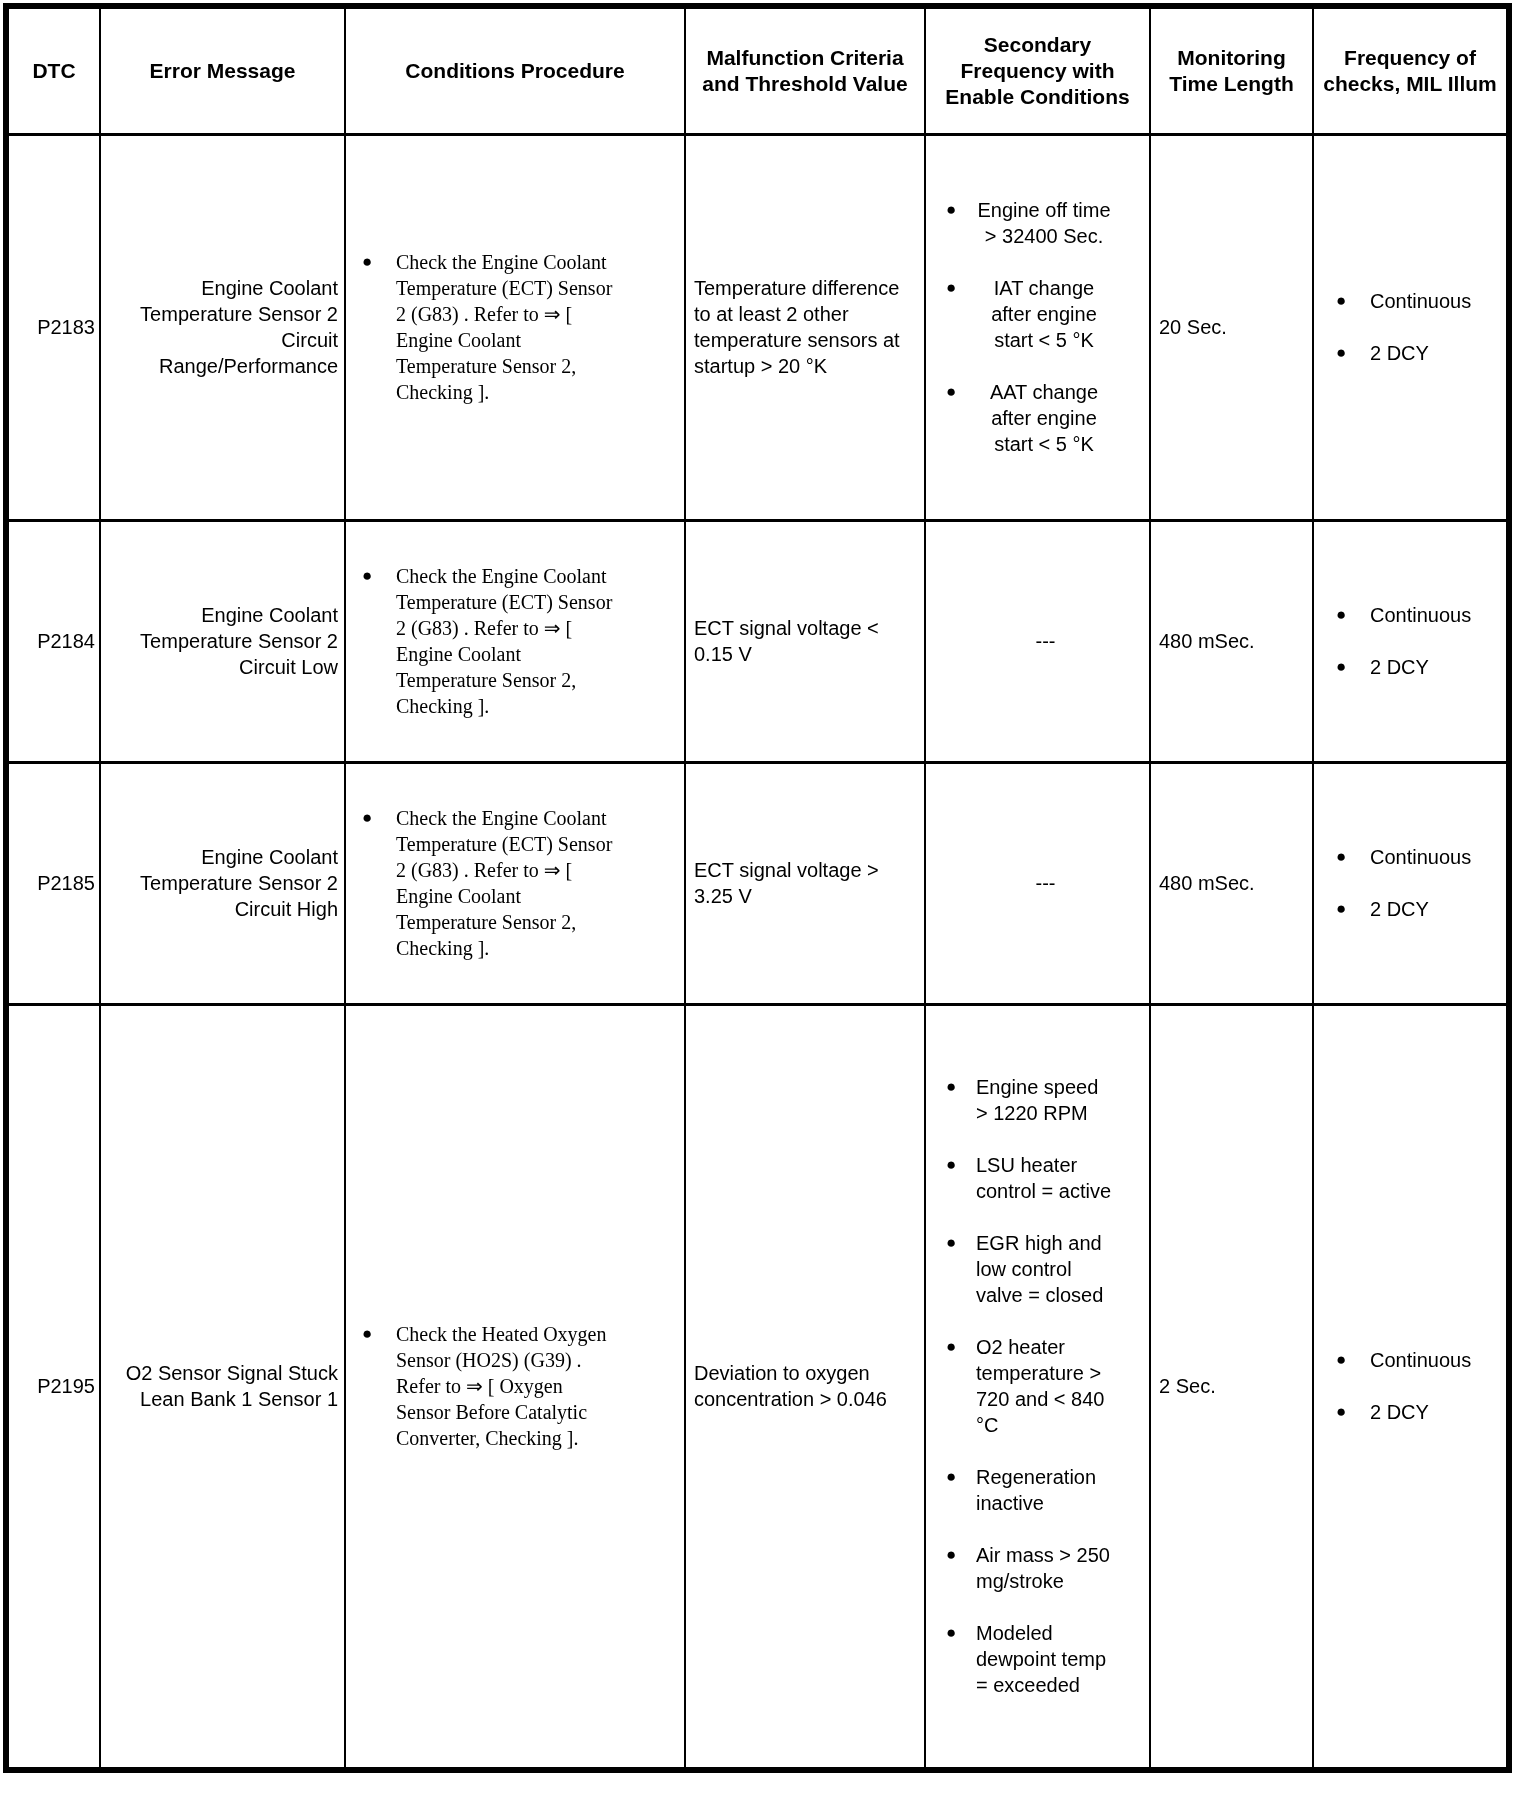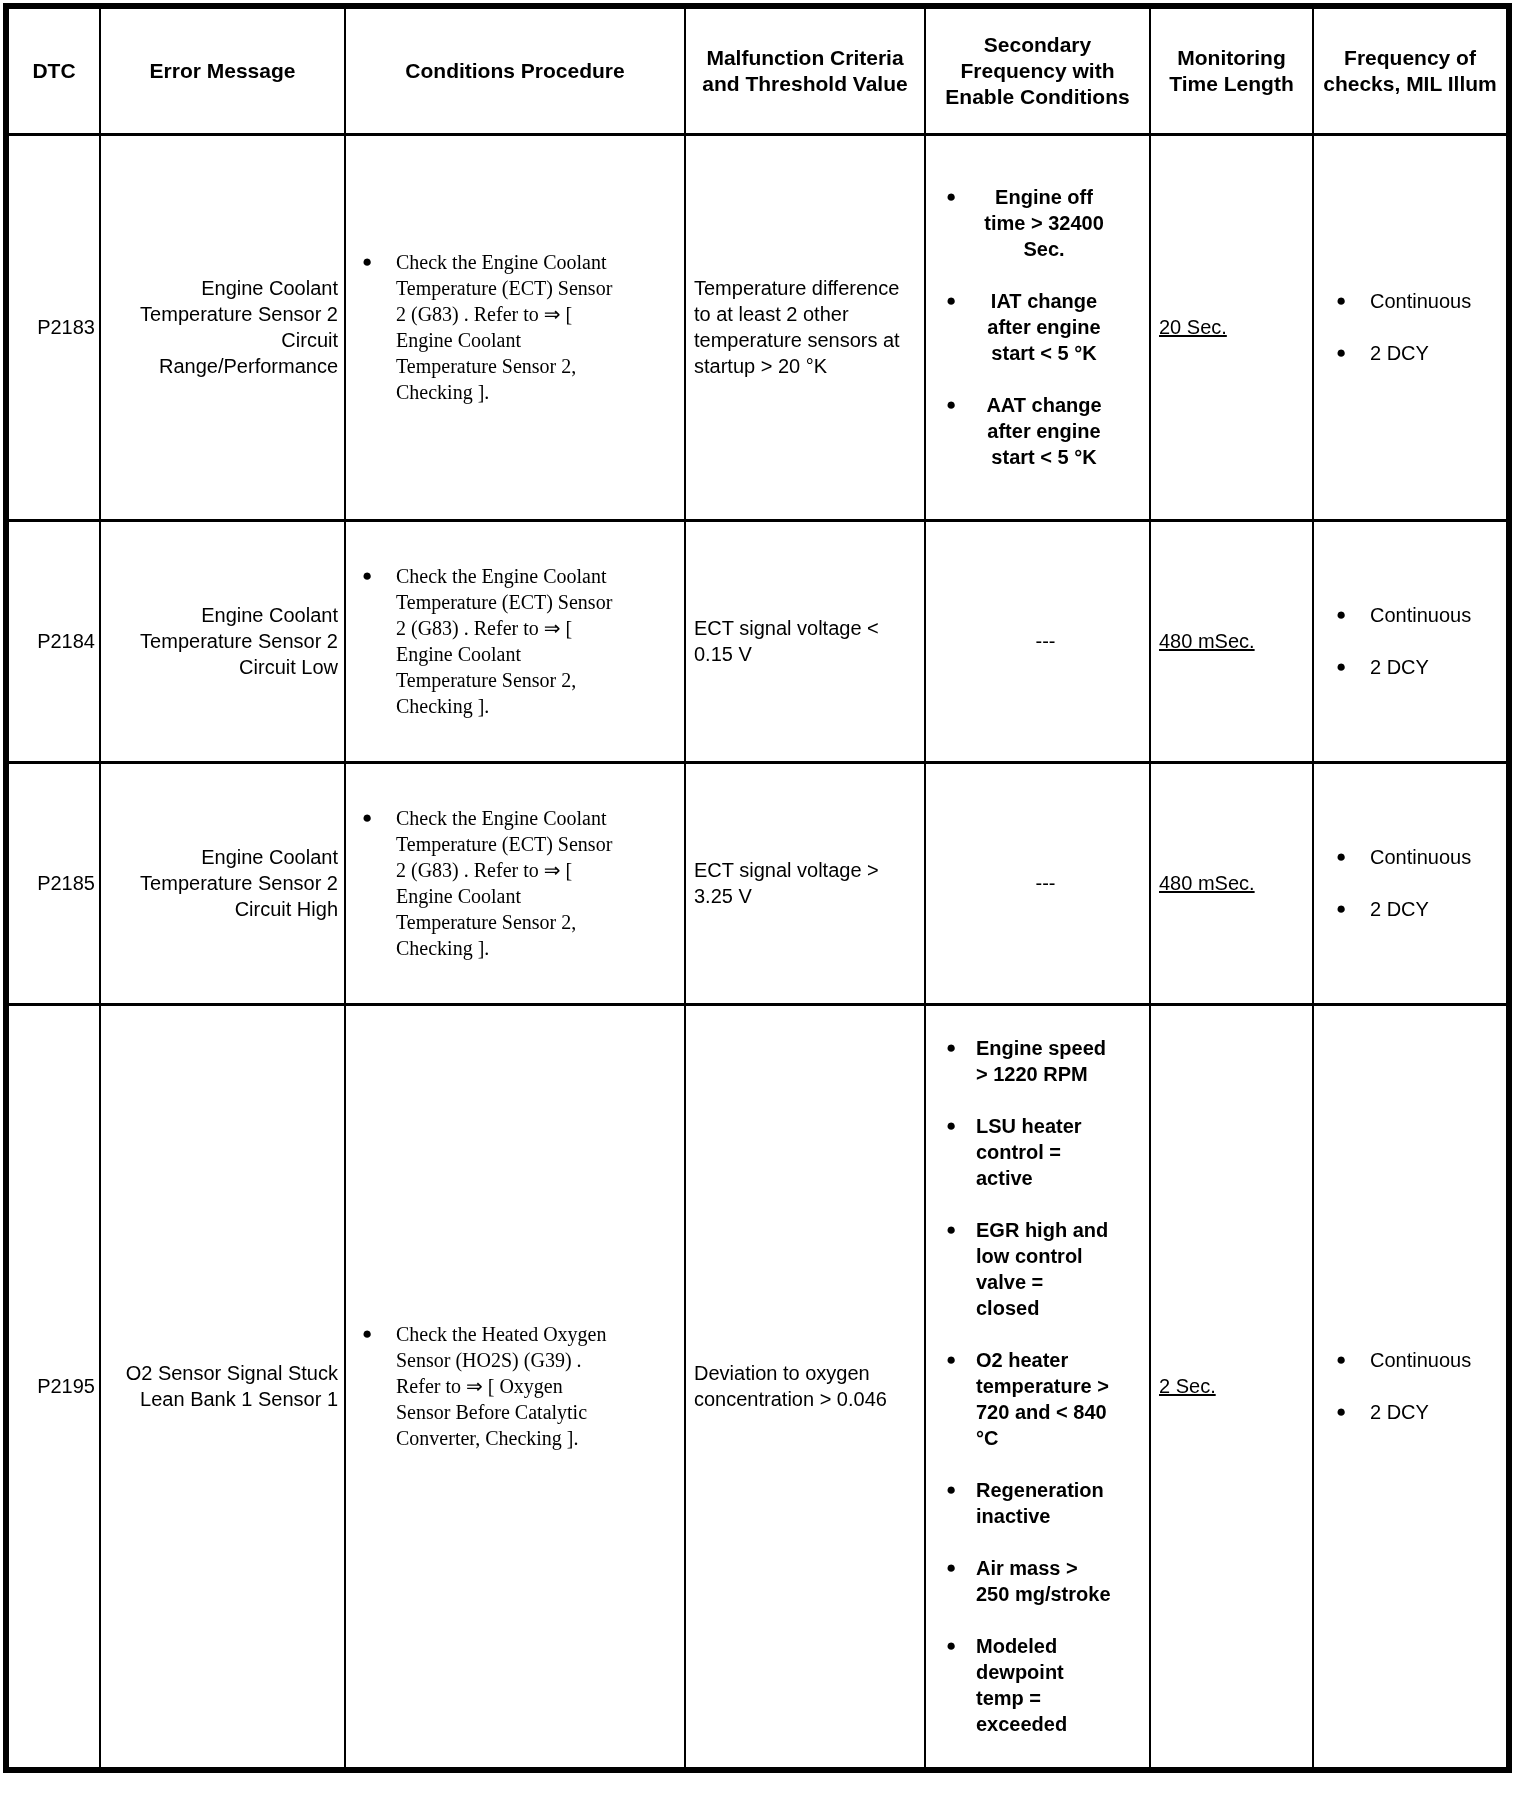--- a/index.html
+++ b/index.html
@@ -28,30 +28,30 @@
   tr.r-head{height:128px;}
   tr.r-1{height:386px;}
   tr.r-2{height:242px;}
   tr.r-3{height:242px;}
   tr.r-4{height:766px;}
   td.c-dtc{padding:4px 4px 4px 8px;text-align:right;}
   td.c-err{padding:4px 6px 4px 12px;text-align:right;}
   td.c-diag{padding:4px 8px 4px 16px;}
   td.c-mal{padding:4px 4px 4px 8px;}
   td.c-sec{padding:4px 4px 4px 20px;}
-  td.c-mon{padding:4px 4px 4px 8px;text-decoration:underline;}
+  td.c-mon{padding:4px 4px 4px 8px;}
   td.c-frq{padding:4px 4px 4px 22px;}
   ul.blist{list-style:none;margin:0;padding:0;}
   ul.blist li{display:flex;align-items:flex-start;}
   ul.blist li + li{margin-top:26px;}
   .bullet{flex:0 0 34px;text-align:left;font-size:17px;line-height:26px;}
   .sec .bullet{flex:0 0 30px;}
   .li-text{display:block;}
   .diag .li-text{max-width:220px;font-family:Liberation Serif, serif;}
-  .sec .li-text{max-width:136px;font-weight:bold;}
+  .sec .li-text{max-width:136px;}
   .sec.center .li-text{width:136px;text-align:center;}
   .frq li + li{margin-top:34px;}
   .dashes{text-align:center;}
 </style>
 </head>
 <body>
 
 <table class="dtc">
   <colgroup>
     <col style="width:94px">

